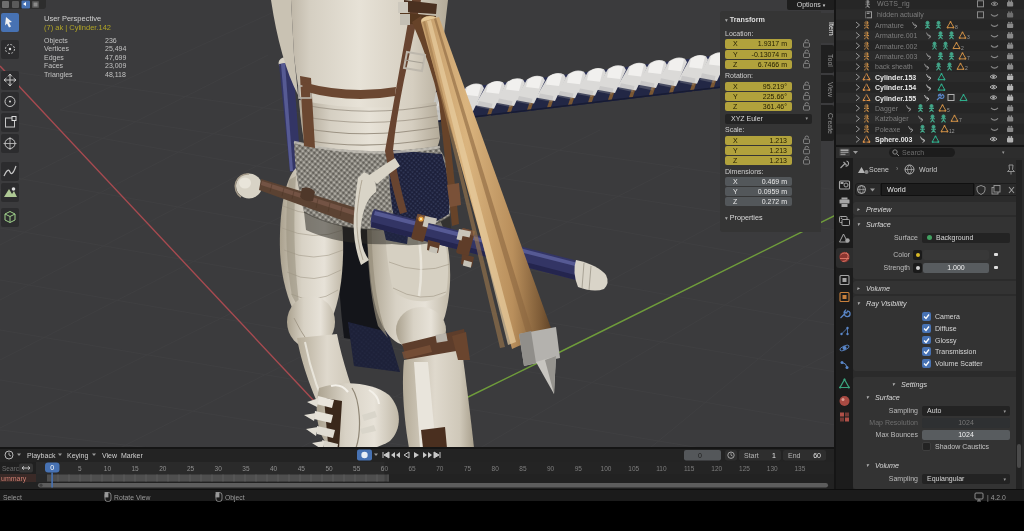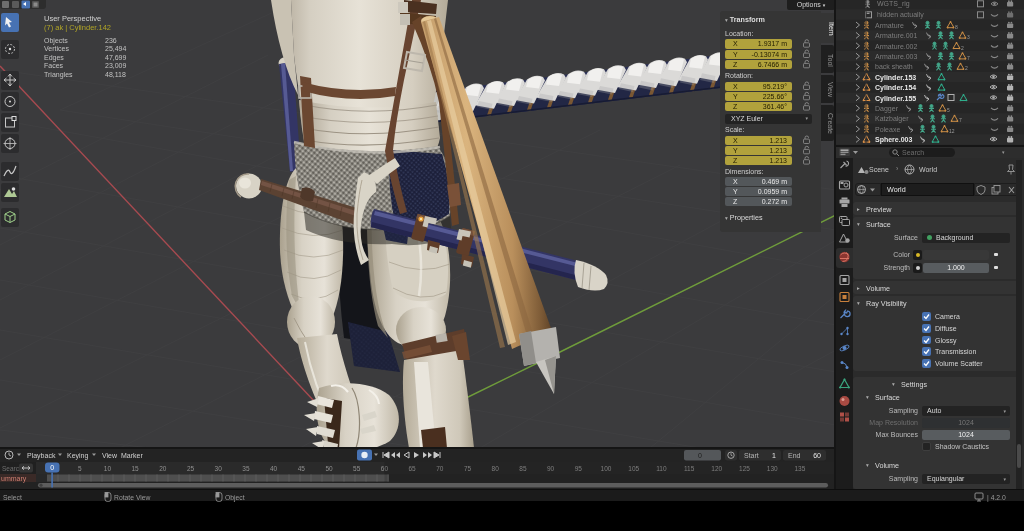--- a/index.html
+++ b/index.html
@@ -614,21 +614,21 @@
           <use href="#tri" x="96" y="1.5" fill="#2fae8c" stroke="#2fae8c"></use>
           <use href="#eyeo" x="154" y="2" fill="#b4b4b4" stroke="#b4b4b4"></use>
           <use href="#cam" x="170" y="1.5" fill="#b4b4b4"></use>
         </g>
       </g>
       <line x1="30" y1="0" x2="30" y2="146" stroke="#303030" stroke-width="1"></line>
     </svg>
   </div>
   <div id="props" class="abs" style="overflow:hidden;">
     <style>
-      .ph{position:absolute;font-size:7.2px;color:#dadada;}
+      .ph{position:absolute;font-size:7.2px;color:#dadada;font-style:italic;}
       .plbl{position:absolute;font-size:7px;color:#bdbdbd;text-align:right;width:82px;left:0;}
       .dd{position:absolute;left:86px;width:88px;height:10px;background:#232323;border-radius:2px;font-size:7px;color:#d8d8d8;line-height:10px;padding-left:5px;}
       .sl{position:absolute;left:86px;width:66px;height:10px;background:#585c5f;border-radius:2px;font-size:7px;color:#f0f0f0;line-height:10px;text-align:center;}
       .cbb{position:absolute;width:8.5px;height:8.5px;background:#4772b3;border-radius:2px;}
       .cbl{position:absolute;font-size:7px;color:#d5d5d5;}
       .caret{position:absolute;right:4px;font-size:5px;color:#999;}
     </style>
 
     <div class="abs" style="left:0;top:0;width:188px;height:12px;background:#2d2d2d;"></div>
     <svg class="abs" style="left:2px;top:1px" width="22" height="10">

